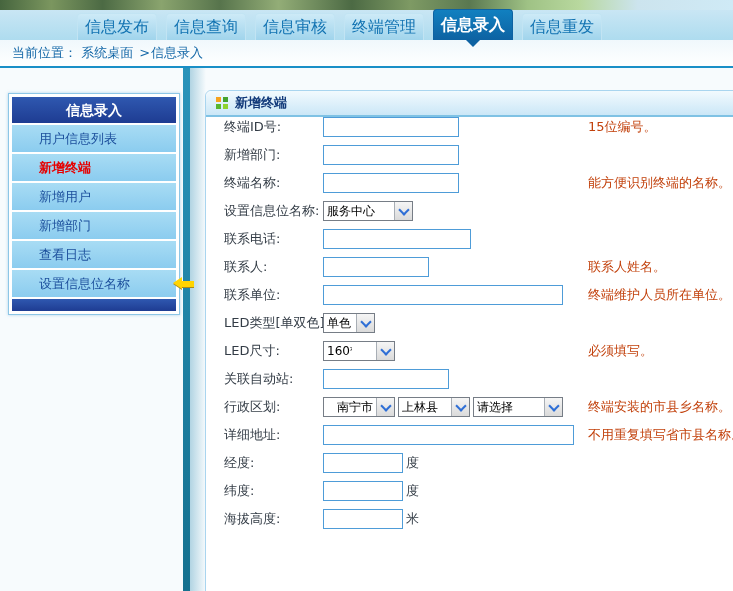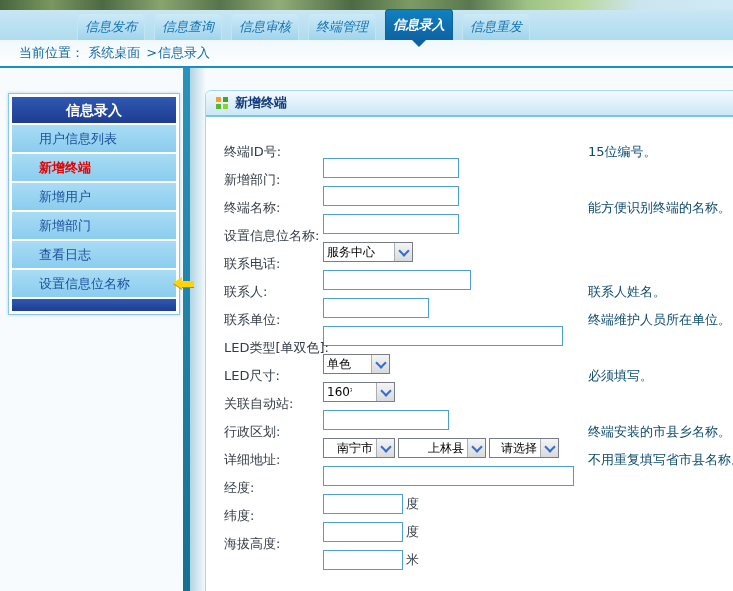--- a/index.html
+++ b/index.html
@@ -13,38 +13,38 @@
     height:10px;width:100%;
     background:linear-gradient(90deg,#46653e 0%,#7b965f 7%,#4c6a44 14%,#8aa46e 22%,#57744c 30%,#93ad77 38%,#4c6a44 48%,#7e9a64 56%,#5a7850 64%,#9fc285 72%,#b8d89e 79%,#cce4ee 87%,#cfeaf6 100%);
   }
   
   .tabbar{
     height:30px;background:linear-gradient(#c9e6f4,#aedcef);
     display:flex;align-items:flex-end;padding-left:77px;gap:9px;
     position:relative;z-index:4;
   }
   .tab{
-    height:26px;line-height:26px;padding:0 7px;font-size:13px;
+    height:26px;line-height:26px;padding:0 7px;font-size:16px;
     color:#1273b2;background:linear-gradient(#cdeaf7,#a0d4ec);
     border:1px solid #c2e4f3;border-bottom:none;
-    border-radius:4px 4px 0 0;cursor:pointer;white-space:nowrap;font-style:italic;
+    border-radius:4px 4px 0 0;cursor:pointer;white-space:nowrap;
   }
   .tab.active{
     height:30px;line-height:30px;font-weight:bold;color:#fff;
     background:linear-gradient(#1180c0,#0d62a2);border-color:#0d62a2;
     position:relative;
   }
   .tab.active::after{
     content:"";position:absolute;left:50%;bottom:-7px;margin-left:-7px;
     border:7px solid transparent;border-top:7px solid #0d62a2;border-bottom:none;
   }
   
   .breadcrumb{
     height:26px;line-height:26px;background:linear-gradient(#f0f8fc,#ffffff);
-    font-size:13px;color:#1568a8;padding-left:19px;white-space:nowrap;
+    font-size:13px;color:#1568a8;padding-left:12px;white-space:nowrap;
   }
   .breadcrumb a{color:#1568a8;text-decoration:none;cursor:pointer;}
   .bc-sep{margin:0 1px 0 6px;}
   .divider{height:2px;background:#1a8fc7;}
   
   .content{position:absolute;top:68px;left:0;right:0;bottom:0;background:#f7fbfd;}
   .vbar{position:absolute;left:183px;top:0;bottom:0;width:7px;
     background:linear-gradient(#2a93ba,#15718f);}
   .vbar-fade{position:absolute;left:190px;top:0;bottom:0;width:16px;
     background:linear-gradient(90deg,rgba(120,180,205,.55),rgba(255,255,255,0));}
@@ -73,38 +73,38 @@
     border-radius:6px 0 0 0;}
   .grid-icon{width:12px;height:12px;display:grid;grid-template-columns:5px 5px;
     grid-template-rows:5px 5px;gap:2px;}
   .grid-icon i{display:block;}
   .grid-icon i:nth-child(1){background:#f6a21d;}
   .grid-icon i:nth-child(2){background:#44a32d;}
   .grid-icon i:nth-child(3){background:#58b62f;}
   .grid-icon i:nth-child(4){background:#8fd32f;}
   .panel-title{margin-left:7px;font-size:13px;font-weight:bold;color:#123a7a;}
   
-  .form{padding-top:25px;}
+  .form{}
   .form-row{position:relative;height:28px;}
   .f-label{position:absolute;left:18px;top:0;height:20px;line-height:20px;
     font-size:13px;color:#333c46;white-space:nowrap;}
-  .f-field{position:absolute;left:117px;top:16px;display:flex;align-items:center;gap:3px;}
+  .f-field{position:absolute;left:117px;top:0;display:flex;align-items:center;gap:3px;}
   .f-field input{height:18px;border:1px solid #4e9cd8;font-size:12px;padding:0 2px;
     font-family:inherit;background:#fff;box-sizing:content-box;}
   .sel{display:inline-flex;height:20px;box-sizing:border-box;border:1px solid #767d86;
     background:#fff;align-items:stretch;cursor:pointer;}
   .sel-text{flex:1;font-size:12px;color:#000;padding:0 3px;line-height:18px;
     white-space:nowrap;overflow:hidden;}
   .sel-btn{width:17px;background:linear-gradient(#f5f5f5,#dadada);
     border-left:1px solid #a8aeb5;display:flex;align-items:center;justify-content:center;}
   .chev{width:6px;height:6px;border-right:2px solid #2f6fd6;border-bottom:2px solid #2f6fd6;
     transform:rotate(45deg);margin-top:-3px;}
   .f-suffix{font-size:13px;color:#333c46;}
   .f-hint{position:absolute;left:382px;top:0;height:20px;line-height:20px;
-    font-size:13px;color:#0c4a6e;white-space:nowrap;}
+    font-size:13px;color:#c2410c;white-space:nowrap;}
   
   .btn-row{margin-top:0;padding-left:87px;display:flex;gap:5px;height:24px;}
   .btn{height:24px;box-sizing:border-box;display:flex;align-items:center;justify-content:center;
     color:#fff;font-size:13px;cursor:pointer;
     background:linear-gradient(#3a72b4,#1e4e96);}
   .btn-save{width:48px;border:2px solid #000;box-shadow:inset 0 0 0 1px #9cc0e8;}
   .btn-cancel{width:47px;border:2px solid #93c7ea;}
 </style>
 </head>
 <body>
@@ -206,21 +206,21 @@
         <div class="form-row">
           <span class="f-label">联系单位:</span>
           <span class="f-field">
             <input type="text" style="width: 234px;">
           </span>
           <span class="f-hint">终端维护人员所在单位。</span>
         </div>
         <div class="form-row">
           <span class="f-label">LED类型[单双色]:</span>
           <span class="f-field">
-            <span class="sel" style="width: 67px;">
+            <span class="sel" style="width: 52px;">
               <span class="sel-text">单色</span>
               <span class="sel-btn">
                 <span class="chev"></span>
               </span>
             </span>
           </span>
         </div>
         <div class="form-row">
           <span class="f-label">LED尺寸:</span>
           <span class="f-field">
@@ -241,27 +241,27 @@
         </div>
         <div class="form-row">
           <span class="f-label">行政区划:</span>
           <span class="f-field">
             <span class="sel" style="width: 72px; text-align: right;">
               <span class="sel-text">南宁市</span>
               <span class="sel-btn">
                 <span class="chev"></span>
               </span>
             </span>
-            <span class="sel" style="width: 88px; text-align: right;">
+            <span class="sel" style="width: 72px;">
               <span class="sel-text">上林县</span>
               <span class="sel-btn">
                 <span class="chev"></span>
               </span>
             </span>
-            <span class="sel" style="width: 70px; text-align: right;">
+            <span class="sel" style="width: 90px;">
               <span class="sel-text">请选择</span>
               <span class="sel-btn">
                 <span class="chev"></span>
               </span>
             </span>
           </span>
           <span class="f-hint">终端安装的市县乡名称。</span>
         </div>
         <div class="form-row">
           <span class="f-label">详细地址:</span>

